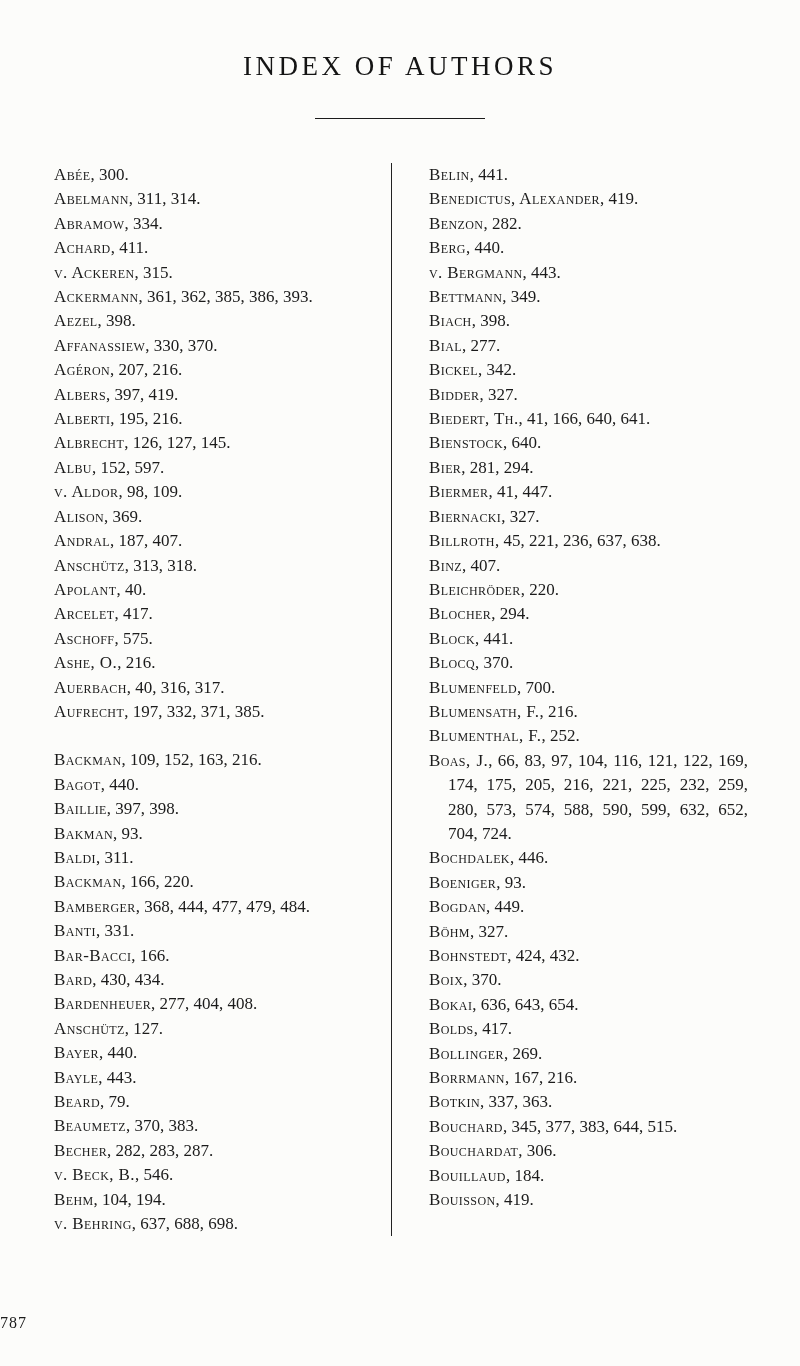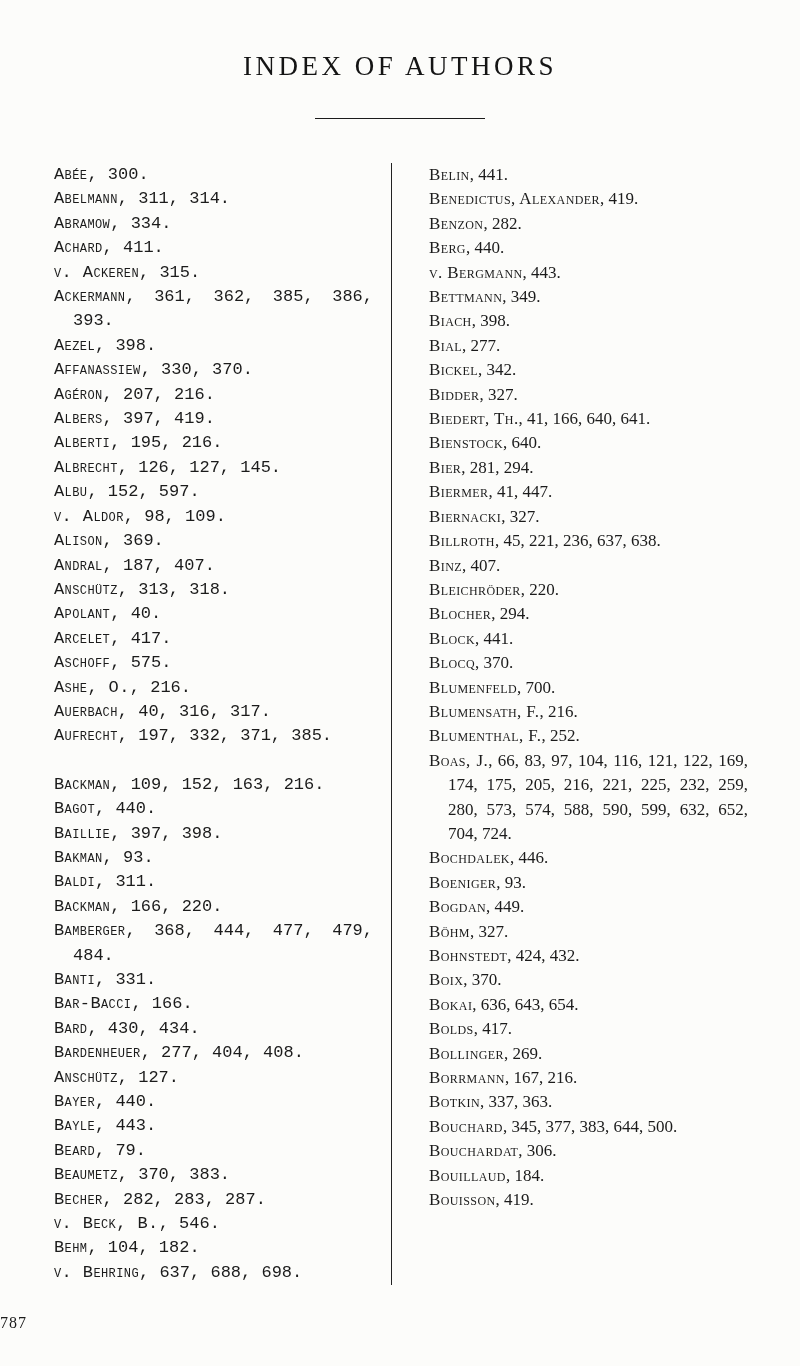--- a/index.html
+++ b/index.html
@@ -24,21 +24,21 @@
     width: 170px;
     border-top: 1.5px solid #1b1b1b;
     margin: 36px auto 0 auto;
   }
   .columns {
     display: flex;
     align-items: stretch;
     margin: 44px 52px 0 54px;
   }
   .col { flex: 1 1 0; min-width: 0; }
-  .col-left  { padding-right: 18px; font-family: Liberation Mono, monospace; }
+  .col-left  { padding-right: 18px; }
   .col-right { padding-left: 37px; }
   .divider {
     width: 1px;
     background: #222;
   }
   .entry {
     font-size: 17px;
     line-height: 24.4px;
     padding-left: 19px;
     text-indent: -19px;
@@ -107,21 +107,21 @@
         <div class="entry"><span class="author">Bar-Bacci</span>, <span class="pages">166.</span></div>
         <div class="entry"><span class="author">Bard</span>, <span class="pages">430, 434.</span></div>
         <div class="entry"><span class="author">Bardenheuer</span>, <span class="pages">277, 404, 408.</span></div>
         <div class="entry"><span class="author">Anschütz</span>, <span class="pages">127.</span></div>
         <div class="entry"><span class="author">Bayer</span>, <span class="pages">440.</span></div>
         <div class="entry"><span class="author">Bayle</span>, <span class="pages">443.</span></div>
         <div class="entry"><span class="author">Beard</span>, <span class="pages">79.</span></div>
         <div class="entry"><span class="author">Beaumetz</span>, <span class="pages">370, 383.</span></div>
         <div class="entry"><span class="author">Becher</span>, <span class="pages">282, 283, 287.</span></div>
         <div class="entry"><span class="author">v. Beck, B.</span>, <span class="pages">546.</span></div>
-        <div class="entry"><span class="author">Behm</span>, <span class="pages">104, 182.</span></div>
+        <div class="entry"><span class="author">Behm</span>, <span class="pages">104, 194.</span></div>
         <div class="entry"><span class="author">v. Behring</span>, <span class="pages">637, 688, 698.</span></div>
       </div>
     <div class="divider"></div>
     <div class="col col-right">
         <div class="entry"><span class="author">Belin</span>, <span class="pages">441.</span></div>
         <div class="entry"><span class="author">Benedictus, Alexander</span>, <span class="pages">419.</span></div>
         <div class="entry"><span class="author">Benzon</span>, <span class="pages">282.</span></div>
         <div class="entry"><span class="author">Berg</span>, <span class="pages">440.</span></div>
         <div class="entry"><span class="author">v. Bergmann</span>, <span class="pages">443.</span></div>
         <div class="entry"><span class="author">Bettmann</span>, <span class="pages">349.</span></div>
@@ -148,21 +148,21 @@
         <div class="entry"><span class="author">Boeniger</span>, <span class="pages">93.</span></div>
         <div class="entry"><span class="author">Bogdan</span>, <span class="pages">449.</span></div>
         <div class="entry"><span class="author">Böhm</span>, <span class="pages">327.</span></div>
         <div class="entry"><span class="author">Bohnstedt</span>, <span class="pages">424, 432.</span></div>
         <div class="entry"><span class="author">Boix</span>, <span class="pages">370.</span></div>
         <div class="entry"><span class="author">Bokai</span>, <span class="pages">636, 643, 654.</span></div>
         <div class="entry"><span class="author">Bolds</span>, <span class="pages">417.</span></div>
         <div class="entry"><span class="author">Bollinger</span>, <span class="pages">269.</span></div>
         <div class="entry"><span class="author">Borrmann</span>, <span class="pages">167, 216.</span></div>
         <div class="entry"><span class="author">Botkin</span>, <span class="pages">337, 363.</span></div>
-        <div class="entry"><span class="author">Bouchard</span>, <span class="pages">345, 377, 383, 644, 500.</span></div>
+        <div class="entry"><span class="author">Bouchard</span>, <span class="pages">345, 377, 383, 644, 515.</span></div>
         <div class="entry"><span class="author">Bouchardat</span>, <span class="pages">306.</span></div>
         <div class="entry"><span class="author">Bouillaud</span>, <span class="pages">184.</span></div>
         <div class="entry"><span class="author">Bouisson</span>, <span class="pages">419.</span></div>
       </div>
   </div>
 
   <div class="folio">787</div>
 
 </div>
 

